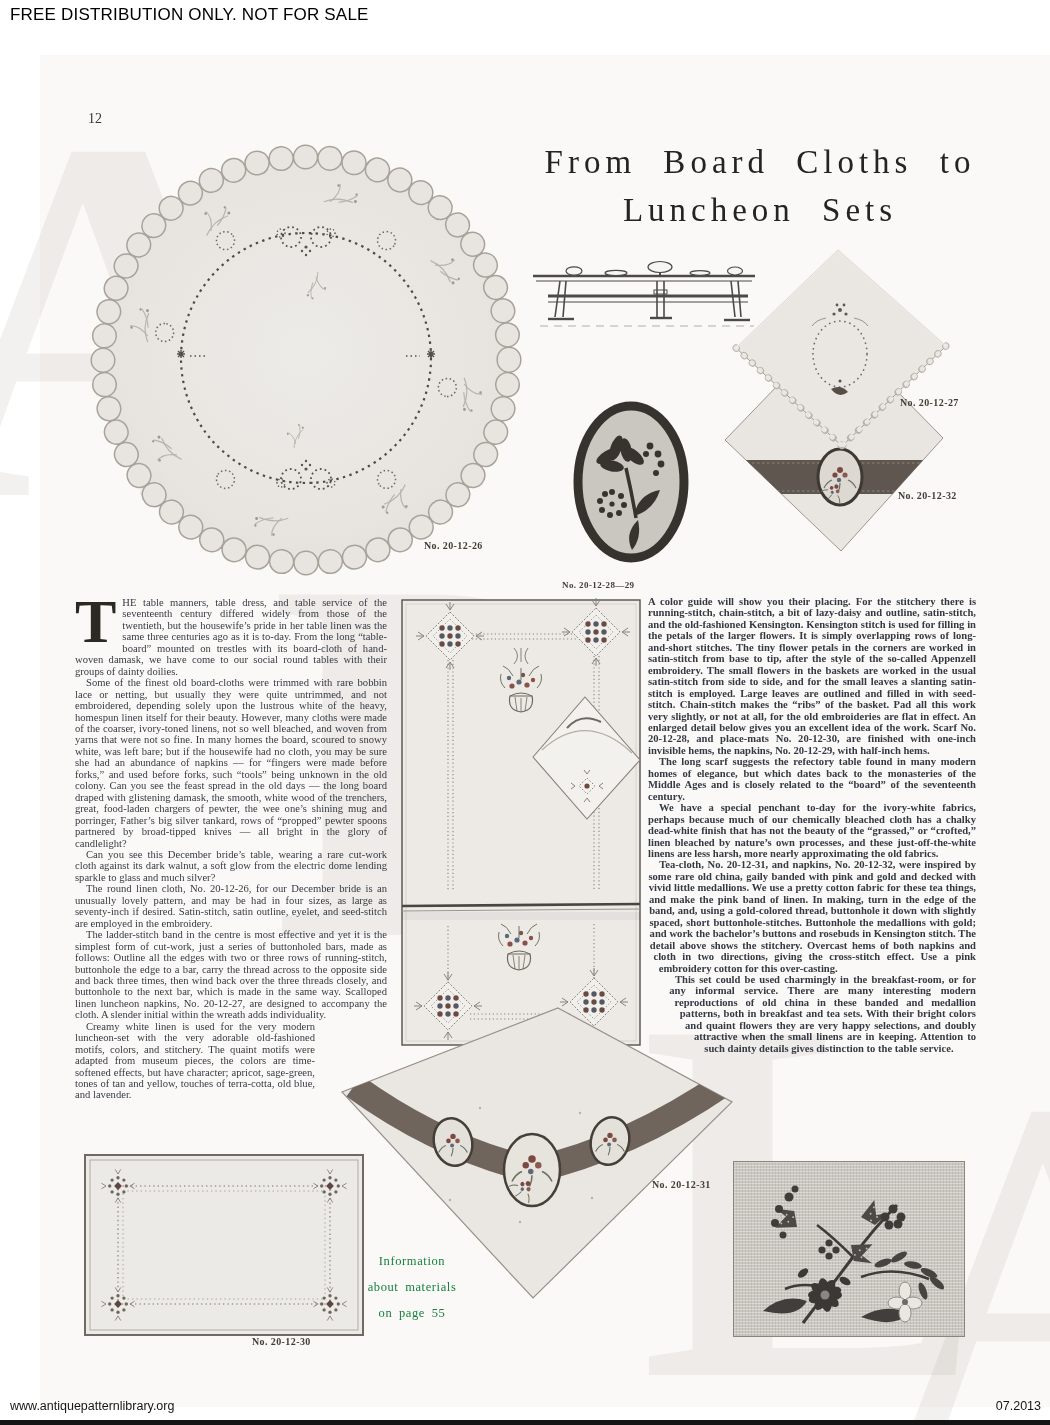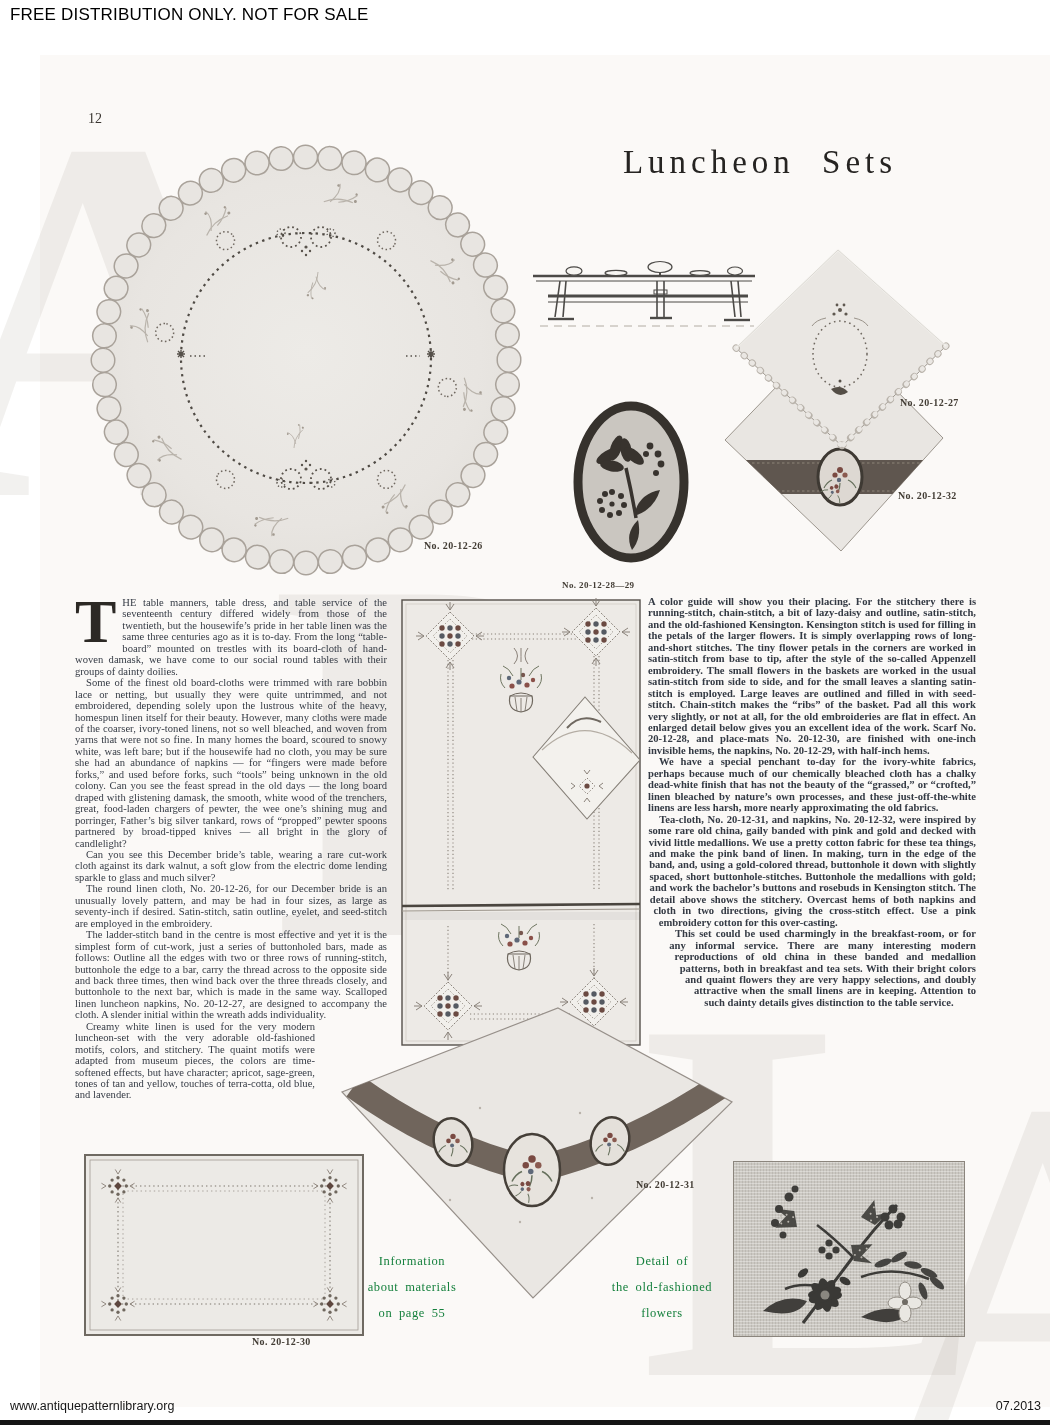--- a/index.html
+++ b/index.html
@@ -122,20 +122,21 @@
             <circle cx="4" cy="14" r="1.2"></circle>
             <circle cx="0" cy="18" r="1.2"></circle>
         </g>
       </g>
     </defs>
   </svg>
 
   <div class="header-notice">FREE DISTRIBUTION ONLY.  NOT FOR SALE</div>
   <div class="pagenum">12</div>
   <div class="title">
+    <div>From Board Cloths to</div>
     <div>Luncheon Sets</div>
   </div>
 
   <svg class="fig" style="left:78px;top:142px" width="456" height="440" viewBox="0 0 456 440">
     <defs>
       <radialGradient id="dg" cx="50%" cy="48%" r="62%">
         <stop offset="0%" stop-color="#edebe7"></stop>
           <stop offset="70%" stop-color="#e8e5e1"></stop>
           <stop offset="100%" stop-color="#e2dfda"></stop>
       </radialGradient>
@@ -411,43 +412,39 @@
     <p><span class="dropcap">T</span><span>HE table manners, table dress, and table service of the seventeenth century differed widely from those of the twentieth, but the housewife’s pride in her table linen was the same three centuries ago as it is to-day.  From the long “table-board” mounted on trestles with its board-cloth of hand-woven damask, we have come to our social round tables with their groups of dainty doilies.</span></p>
     <p class="ind">Some of the finest old board-cloths were trimmed with rare bobbin lace or netting, but usually they were quite untrimmed, and not embroidered, depending solely upon the lustrous white of the heavy, homespun linen itself for their beauty.  However, many cloths were made of the coarser, ivory-toned linens, not so well bleached, and woven from yarns that were not so fine.  In many homes the board, scoured to snowy white, was left bare; but if the housewife had no cloth, you may be sure she had an abundance of napkins — for “fingers were made before forks,” and used before forks, such “tools” being unknown in the old colony.  Can you see the feast spread in the old days — the long board draped with glistening damask, the smooth, white wood of the trenchers, great, food-laden chargers of pewter, the wee one’s shining mug and porringer, Father’s big silver tankard, rows of “propped” pewter spoons partnered by broad-tipped knives — all bright in the glory of candlelight?</p>
     <p class="ind">Can you see this December bride’s table, wearing a rare cut-work cloth against its dark walnut, a soft glow from the electric dome lending sparkle to glass and much silver?</p>
     <p class="ind">The round linen cloth, No. 20-12-26, for our December bride is an unusually lovely pattern, and may be had in four sizes, as large as seventy-inch if desired.  Satin-stitch, satin outline, eyelet, and seed-stitch are employed in the embroidery.</p>
     <p class="ind">The ladder-stitch band in the centre is most effective and yet it is the simplest form of cut-work, just a series of buttonholed bars, made as follows: Outline all the edges with two or three rows of running-stitch, buttonhole the edge to a bar, carry the thread across to the opposite side and back three times, then wind back over the three threads closely, and buttonhole to the next bar, which is made in the same way.  Scalloped linen luncheon napkins, No. 20-12-27, are designed to accompany the cloth.  A slender initial within the wreath adds individuality.</p>
     <p class="ind narrow">Creamy white linen is used for the very modern luncheon-set with the very adorable old-fashioned motifs, colors, and stitchery.  The quaint motifs were adapted from museum pieces, the colors are time-softened effects, but have character; apricot, sage-green, tones of tan and yellow, touches of terra-cotta, old blue, and lavender.</p>
   </div>
 
   <div id="rightcol" class="col">
     <p>A color guide will show you their placing.  For the stitchery there is running-stitch, chain-stitch, a bit of lazy-daisy and outline, satin-stitch, and the old-fashioned Kensington.  Kensington stitch is used for filling in the petals of the larger flowers.  It is simply overlapping rows of long-and-short stitches.  The tiny flower petals in the corners are worked in satin-stitch from base to tip, after the style of the so-called Appenzell embroidery.  The small flowers in the baskets are worked in the usual satin-stitch from side to side, and for the small leaves a slanting satin-stitch is employed.  Large leaves are outlined and filled in with seed-stitch.  Chain-stitch makes the “ribs” of the basket.  Pad all this work very slightly, or not at all, for the old embroideries are flat in effect.  An enlarged detail below gives you an excellent idea of the work.  Scarf No. 20-12-28, and place-mats No. 20-12-30, are finished with one-inch invisible hems, the napkins, No. 20-12-29, with half-inch hems.</p>
+    <p class="ind">The long scarf suggests the refectory table found in many modern homes of elegance, but which dates back to the monasteries of the Middle Ages and is closely related to the “board” of the seventeenth century.</p>
     <p class="ind">We have a special penchant to-day for the ivory-white fabrics, perhaps because much of our chemically bleached cloth has a chalky dead-white finish that has not the beauty of the “grassed,” or “crofted,” linen bleached by nature’s own processes, and these just-off-the-white linens are less harsh, more nearly approximating the old fabrics.</p>
     <div>
       <div class="wrapfloat"></div>
       <p class="ind">Tea-cloth, No. 20-12-31, and napkins, No. 20-12-32, were inspired by some rare old china, gaily banded with pink and gold and decked with vivid little medallions.  We use a pretty cotton fabric for these tea things, and make the pink band of linen.  In making, turn in the edge of the band, and, using a gold-colored thread, buttonhole it down with slightly spaced, short buttonhole-stitches.  Buttonhole the medallions with gold; and work the bachelor’s buttons and rosebuds in Kensington stitch.  The detail above shows the stitchery.  Overcast hems of both napkins and cloth in two directions, giving the cross-stitch effect.  Use a pink embroidery cotton for this over-casting.</p>
       <p class="ind">This set could be used charmingly in the breakfast-room, or for any informal service.  There are many interesting modern reproductions of old china in these banded and medallion patterns, both in breakfast and tea sets.  With their bright colors and quaint flowers they are very happy selections, and doubly attractive when the small linens are in keeping.  Attention to such dainty details gives distinction to the table service.</p>
     </div>
   </div>
 
   <div class="caption" style="left:424px;top:540px">No. 20-12-26</div>
   <div class="caption small" style="left:550px;top:580px">No. 20-12-28—29</div>
   <div class="caption" style="left:900px;top:397px">No. 20-12-27</div>
   <div class="caption" style="left:898px;top:490px">No. 20-12-32</div>
-  <div class="caption" style="left:636px;top:1179px">No. 20-12-31</div>
+  <div class="caption" style="left:652px;top:1179px">No. 20-12-31</div>
   <div class="caption" style="left:252px;top:1336px">No. 20-12-30</div>
 
   <div class="note" style="left:332px;top:1248px">
     <div>Information</div>
     <div>about materials</div>
     <div>on page 55</div>
   </div>
-  <div class="note" style="left:582px;top:1248px">
-    <div>Detail  of</div>
-    <div>the  old-fashioned</div>
-    <div>flowers</div>
-  </div>
 
   <div class="footer" style="left:10px">www.antiquepatternlibrary.org</div>
   <div class="footer" style="right:9px">07.2013</div>
   <div class="botbar"></div>
 
 </div>
 
 </body></html>

